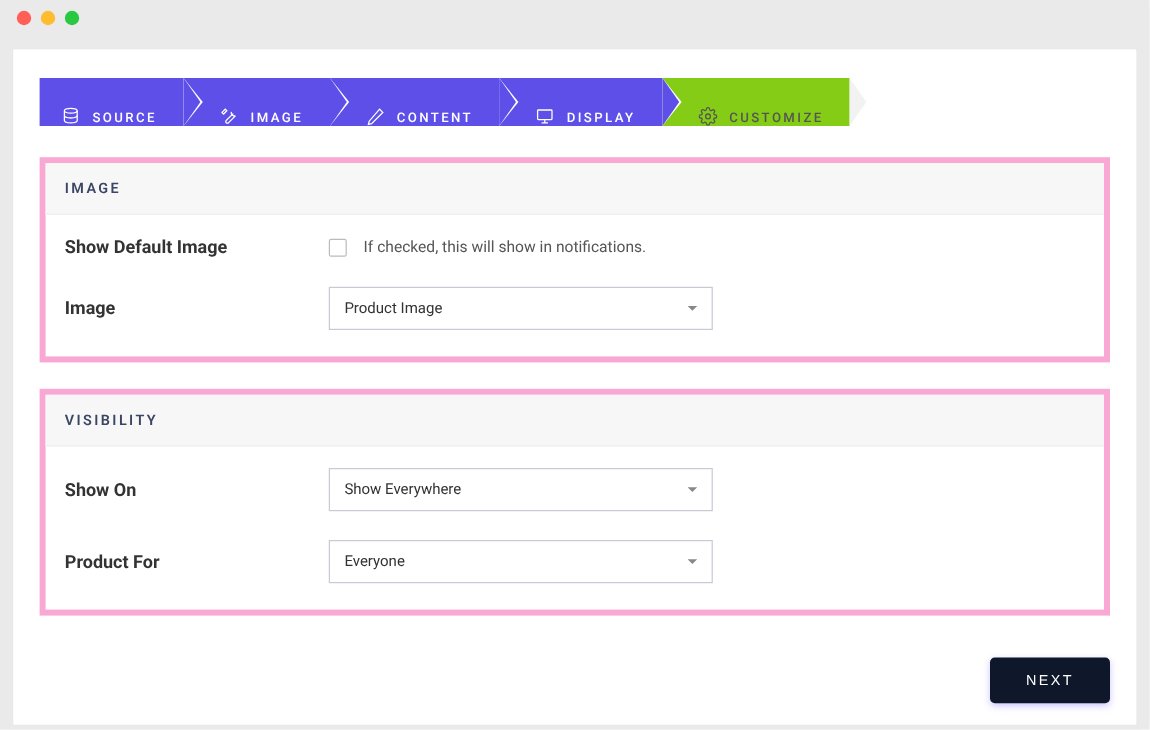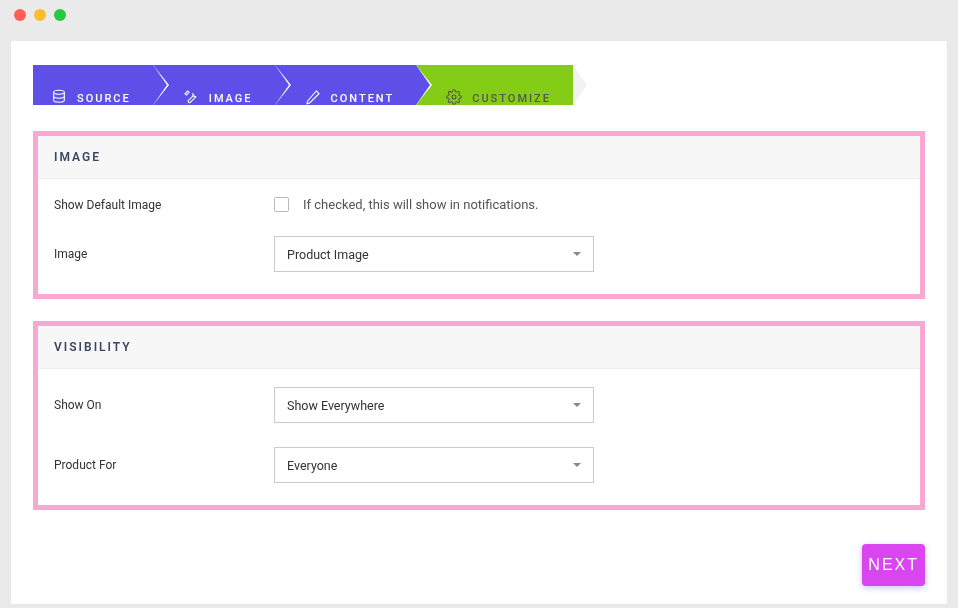--- a/index.html
+++ b/index.html
@@ -112,22 +112,22 @@
       padding: 18px 16px 22px 16px;
     }
     .form-row {
       display: flex;
       align-items: center;
       margin-bottom: 24px;
     }
     .form-row:last-child { margin-bottom: 0; }
     .form-label {
       width: 220px;
-      font-size: 12px;
-      font-weight: 400;
+      font-size: 15px;
+      font-weight: 700;
       color: #333;
     }
     .form-control {
       flex: 0 0 320px;
       position: relative;
     }
     .checkbox-row {
       display: flex;
       align-items: center;
       gap: 14px;
@@ -161,25 +161,25 @@
       width: 0;
       height: 0;
       border-left: 4px solid transparent;
       border-right: 4px solid transparent;
       border-top: 4px solid #888;
     }
     .next-btn {
       position: absolute;
       right: 22px;
       bottom: 18px;
-      background: #d946ef;
+      background: #0f172a;
       color: #fff;
       border: none;
-      padding: 12px 6px;
-      font-size: 16px;
+      padding: 12px 30px;
+      font-size: 12px;
       letter-spacing: 2px;
       font-weight: 500;
       border-radius: 4px;
       cursor: pointer;
       box-shadow: 0 2px 6px rgba(106,90,249,0.35);
     }
   </style>
 </head>
 <body>
 
@@ -213,20 +213,29 @@
         <span>IMAGE</span>
       </div>
       <div class="step">
         <span class="icon">
           <svg viewBox="0 0 24 24" fill="none" stroke="currentColor" stroke-width="1.6">
               <path d="M17 3l4 4L7 21l-4 1 1-4L17 3z"></path>
             </svg>
         </span>
         <span>CONTENT</span>
       </div>
+      <div class="step">
+        <span class="icon">
+          <svg viewBox="0 0 24 24" fill="none" stroke="currentColor" stroke-width="1.6">
+              <rect x="3" y="4" width="18" height="12" rx="1"></rect>
+              <path d="M8 20h8M12 16v4"></path>
+            </svg>
+        </span>
+        <span>DISPLAY</span>
+      </div>
       <div class="step inactive">
         <span class="icon">
           <svg viewBox="0 0 24 24" fill="none" stroke="currentColor" stroke-width="1.6">
               <circle cx="12" cy="12" r="3"></circle>
               <path d="M19.4 15a1.7 1.7 0 0 0 .34 1.87l.06.06a2 2 0 1 1-2.83 2.83l-.06-.06a1.7 1.7 0 0 0-1.87-.34 1.7 1.7 0 0 0-1 1.56V21a2 2 0 1 1-4 0v-.09a1.7 1.7 0 0 0-1.11-1.56 1.7 1.7 0 0 0-1.87.34l-.06.06a2 2 0 1 1-2.83-2.83l.06-.06a1.7 1.7 0 0 0 .34-1.87 1.7 1.7 0 0 0-1.56-1H3a2 2 0 1 1 0-4h.09a1.7 1.7 0 0 0 1.56-1.11 1.7 1.7 0 0 0-.34-1.87l-.06-.06a2 2 0 1 1 2.83-2.83l.06.06a1.7 1.7 0 0 0 1.87.34H9a1.7 1.7 0 0 0 1-1.56V3a2 2 0 1 1 4 0v.09a1.7 1.7 0 0 0 1 1.56 1.7 1.7 0 0 0 1.87-.34l.06-.06a2 2 0 1 1 2.83 2.83l-.06.06a1.7 1.7 0 0 0-.34 1.87V9a1.7 1.7 0 0 0 1.56 1H21a2 2 0 1 1 0 4h-.09a1.7 1.7 0 0 0-1.56 1z"></path>
             </svg>
         </span>
         <span>CUSTOMIZE</span>
       </div>
     </div>

